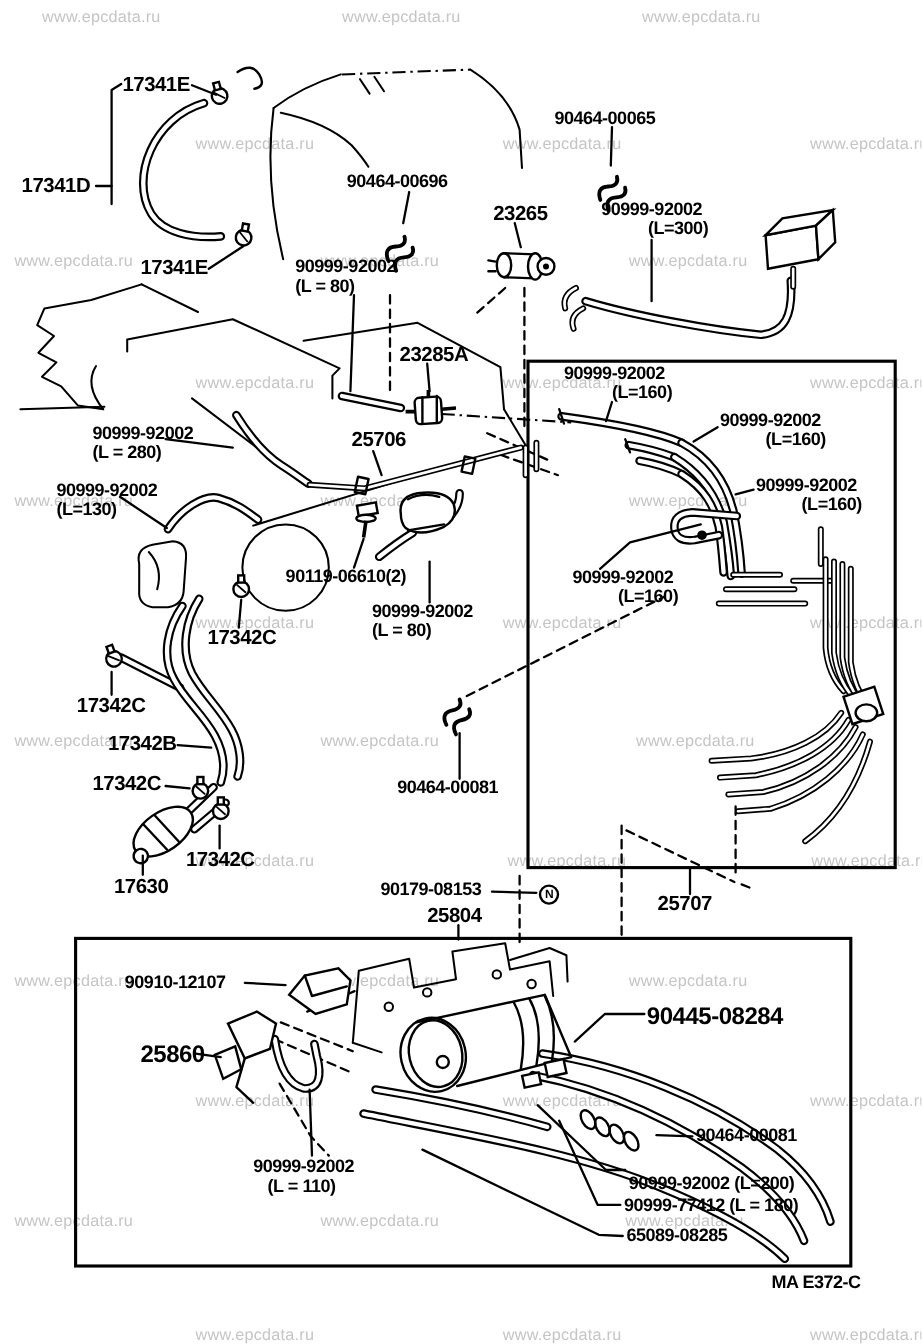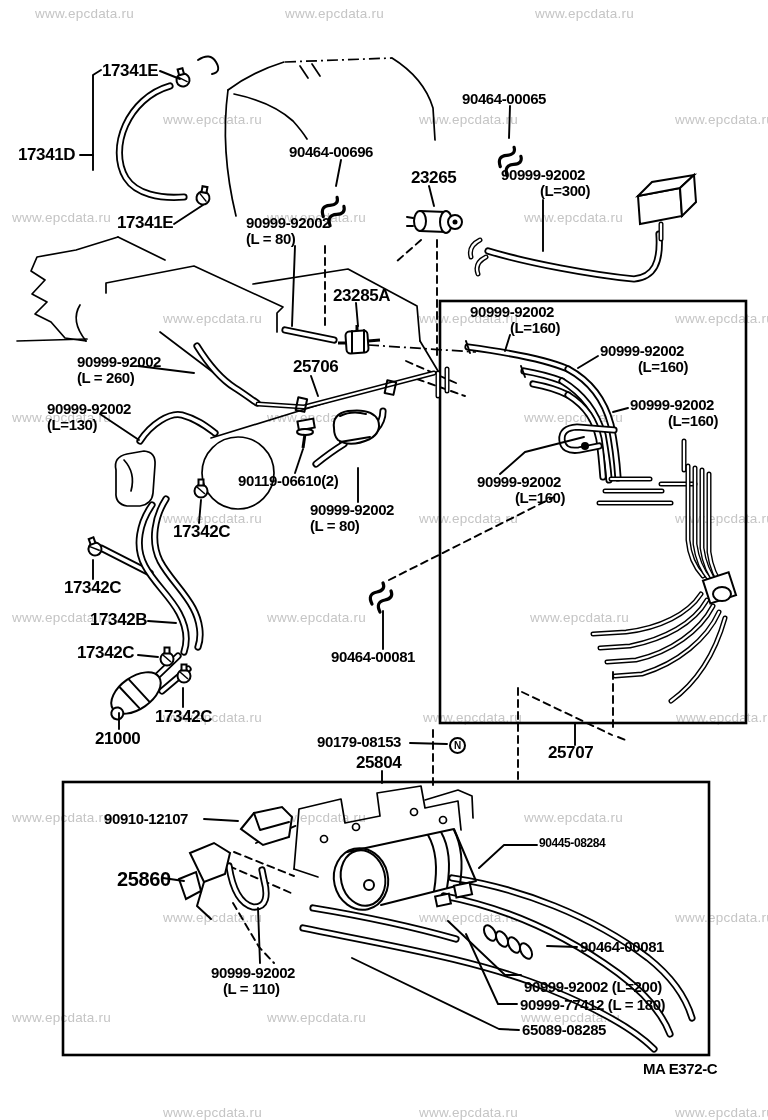--- a/index.html
+++ b/index.html
@@ -400,43 +400,43 @@
   <div id="label-layer">
       <div class="plabel" style="left: 102px; top: 62px; font-size: 17px;"><span>17341E</span></div>
       <div class="plabel" style="left: 18px; top: 146px; font-size: 17px;"><span>17341D</span></div>
       <div class="plabel" style="left: 117px; top: 214px; font-size: 17px;"><span>17341E</span></div>
       <div class="plabel" style="left: 289px; top: 144px; font-size: 15px;"><span>90464-00696</span></div>
       <div class="plabel" style="left: 246px; top: 215px; font-size: 15px;"><span>90999-92002</span><span class="sub" style="margin-left: 0px;">(L = 80)</span></div>
       <div class="plabel" style="left: 462px; top: 91px; font-size: 15px;"><span>90464-00065</span></div>
       <div class="plabel" style="left: 411px; top: 169px; font-size: 17px;"><span>23265</span></div>
       <div class="plabel" style="left: 501px; top: 167px; font-size: 15px;"><span>90999-92002</span><span class="sub" style="margin-left: 39px;">(L=300)</span></div>
       <div class="plabel" style="left: 333px; top: 287px; font-size: 17px;"><span>23285A</span></div>
-      <div class="plabel" style="left: 77px; top: 354px; font-size: 15px;"><span>90999-92002</span><span class="sub" style="margin-left: 0px;">(L = 260)</span></div>
+      <div class="plabel" style="left: 77px; top: 354px; font-size: 15px;"><span>90999-92002</span><span class="sub" style="margin-left: 0px;">(L = 280)</span></div>
       <div class="plabel" style="left: 293px; top: 358px; font-size: 17px;"><span>25706</span></div>
       <div class="plabel" style="left: 47px; top: 401px; font-size: 15px;"><span>90999-92002</span><span class="sub" style="margin-left: 0px;">(L=130)</span></div>
       <div class="plabel" style="left: 470px; top: 304px; font-size: 15px;"><span>90999-92002</span><span class="sub" style="margin-left: 40px;">(L=160)</span></div>
       <div class="plabel" style="left: 600px; top: 343px; font-size: 15px;"><span>90999-92002</span><span class="sub" style="margin-left: 38px;">(L=160)</span></div>
       <div class="plabel" style="left: 630px; top: 397px; font-size: 15px;"><span>90999-92002</span><span class="sub" style="margin-left: 38px;">(L=160)</span></div>
       <div class="plabel" style="left: 477px; top: 474px; font-size: 15px;"><span>90999-92002</span><span class="sub" style="margin-left: 38px;">(L=160)</span></div>
       <div class="plabel" style="left: 238px; top: 473px; font-size: 15px;"><span>90119-06610(2)</span></div>
       <div class="plabel" style="left: 310px; top: 502px; font-size: 15px;"><span>90999-92002</span><span class="sub" style="margin-left: 0px;">(L = 80)</span></div>
       <div class="plabel" style="left: 173px; top: 523px; font-size: 17px;"><span>17342C</span></div>
       <div class="plabel" style="left: 64px; top: 579px; font-size: 17px;"><span>17342C</span></div>
       <div class="plabel" style="left: 90px; top: 611px; font-size: 17px;"><span>17342B</span></div>
       <div class="plabel" style="left: 77px; top: 644px; font-size: 17px;"><span>17342C</span></div>
       <div class="plabel" style="left: 331px; top: 649px; font-size: 15px;"><span>90464-00081</span></div>
       <div class="plabel" style="left: 155px; top: 708px; font-size: 17px;"><span>17342C</span></div>
-      <div class="plabel" style="left: 95px; top: 730px; font-size: 17px;"><span>21000</span></div>
+      <div class="plabel" style="left: 95px; top: 730px; font-size: 17px;"><span>17630</span></div>
       <div class="plabel" style="left: 317px; top: 734px; font-size: 15px;"><span>90179-08153</span></div>
       <div class="plabel circled" style="left: 449px; top: 737px; font-size: 10px;"><span>N</span></div>
       <div class="plabel" style="left: 356px; top: 754px; font-size: 17px;"><span>25804</span></div>
       <div class="plabel" style="left: 548px; top: 744px; font-size: 17px;"><span>25707</span></div>
       <div class="plabel" style="left: 104px; top: 811px; font-size: 15px;"><span>90910-12107</span></div>
       <div class="plabel" style="left: 117px; top: 869px; font-size: 20px;"><span>25860</span></div>
-      <div class="plabel" style="left: 539px; top: 837px; font-size: 12px;"><span>90445-08284</span></div>
+      <div class="plabel" style="left: 539px; top: 837px; font-size: 20px;"><span>90445-08284</span></div>
       <div class="plabel" style="left: 580px; top: 939px; font-size: 15px;"><span>90464-00081</span></div>
       <div class="plabel" style="left: 524px; top: 967px; font-size: 15px; margin-top: 12px;"><span>90999-92002 (L=200)</span></div>
       <div class="plabel" style="left: 520px; top: 997px; font-size: 15px;"><span>90999-77412 (L = 180)</span></div>
       <div class="plabel" style="left: 522px; top: 1022px; font-size: 15px;"><span>65089-08285</span></div>
       <div class="plabel" style="left: 211px; top: 965px; font-size: 15px;"><span>90999-92002</span><span class="sub" style="margin-left: 12px;">(L = 110)</span></div>
       <div class="plabel" style="left: 643px; top: 1061px; font-size: 15px;"><span>MA E372-C</span></div>
     </div>
 </div>
 
 </body></html>

